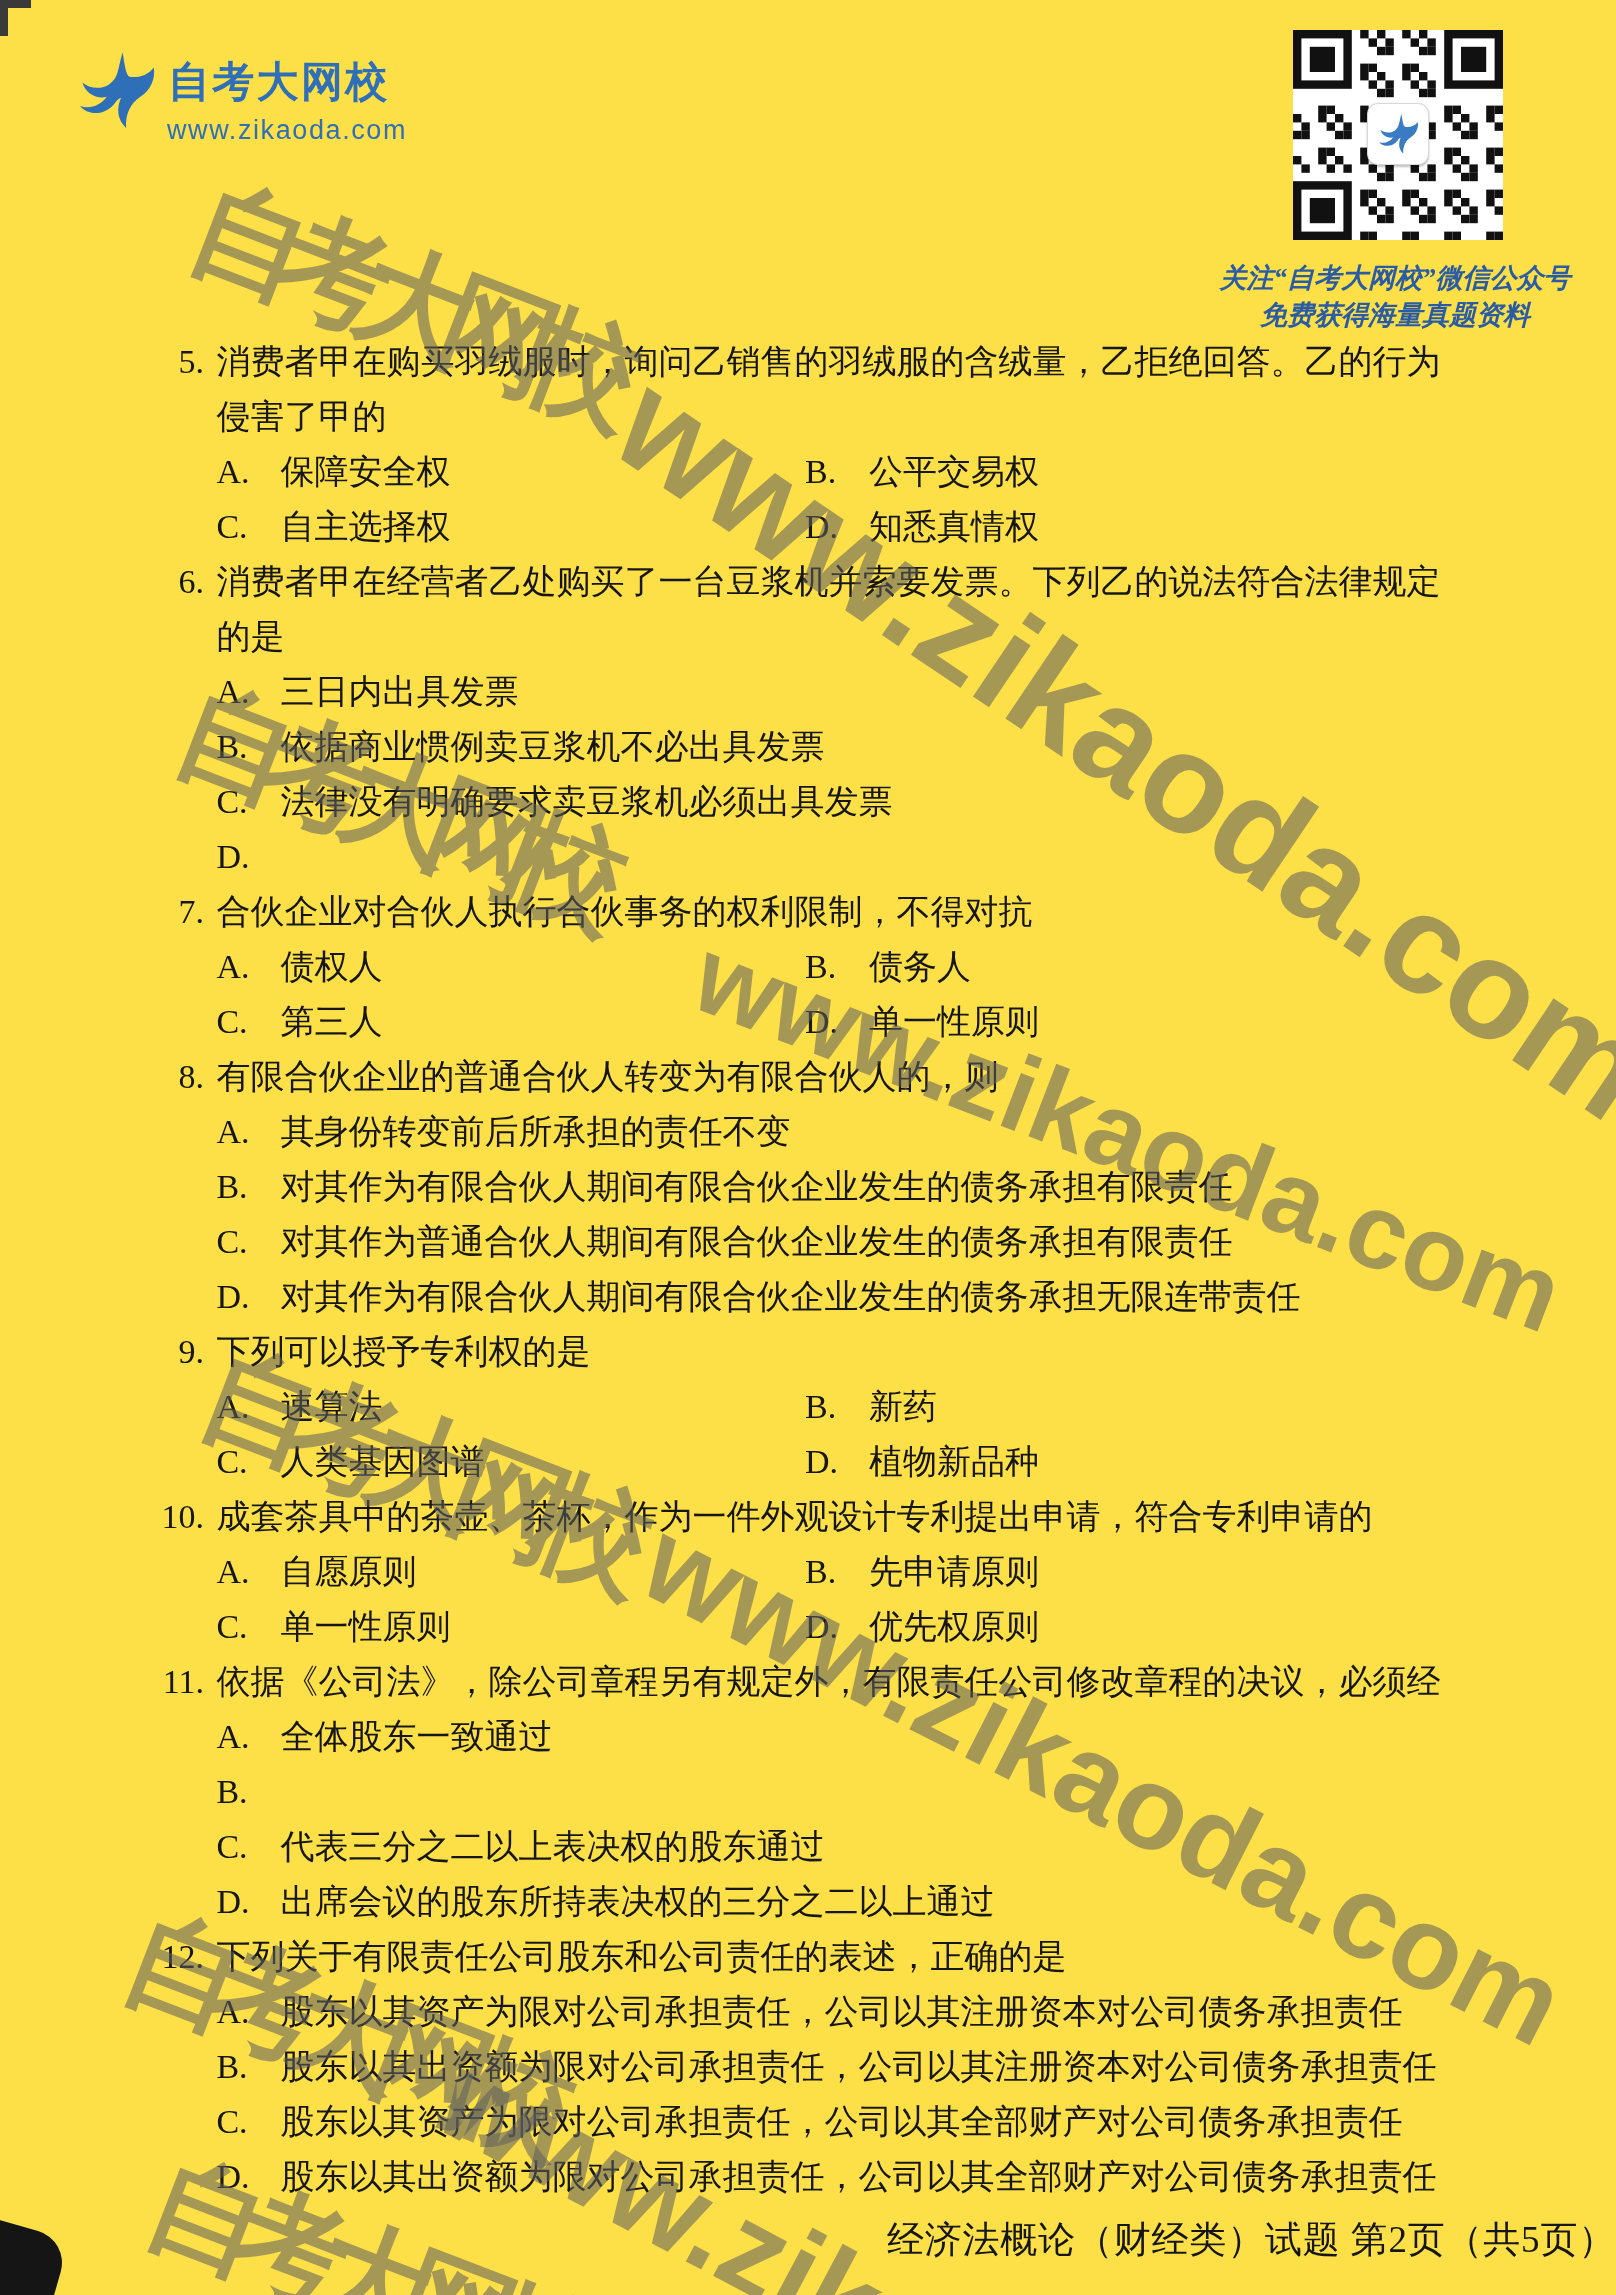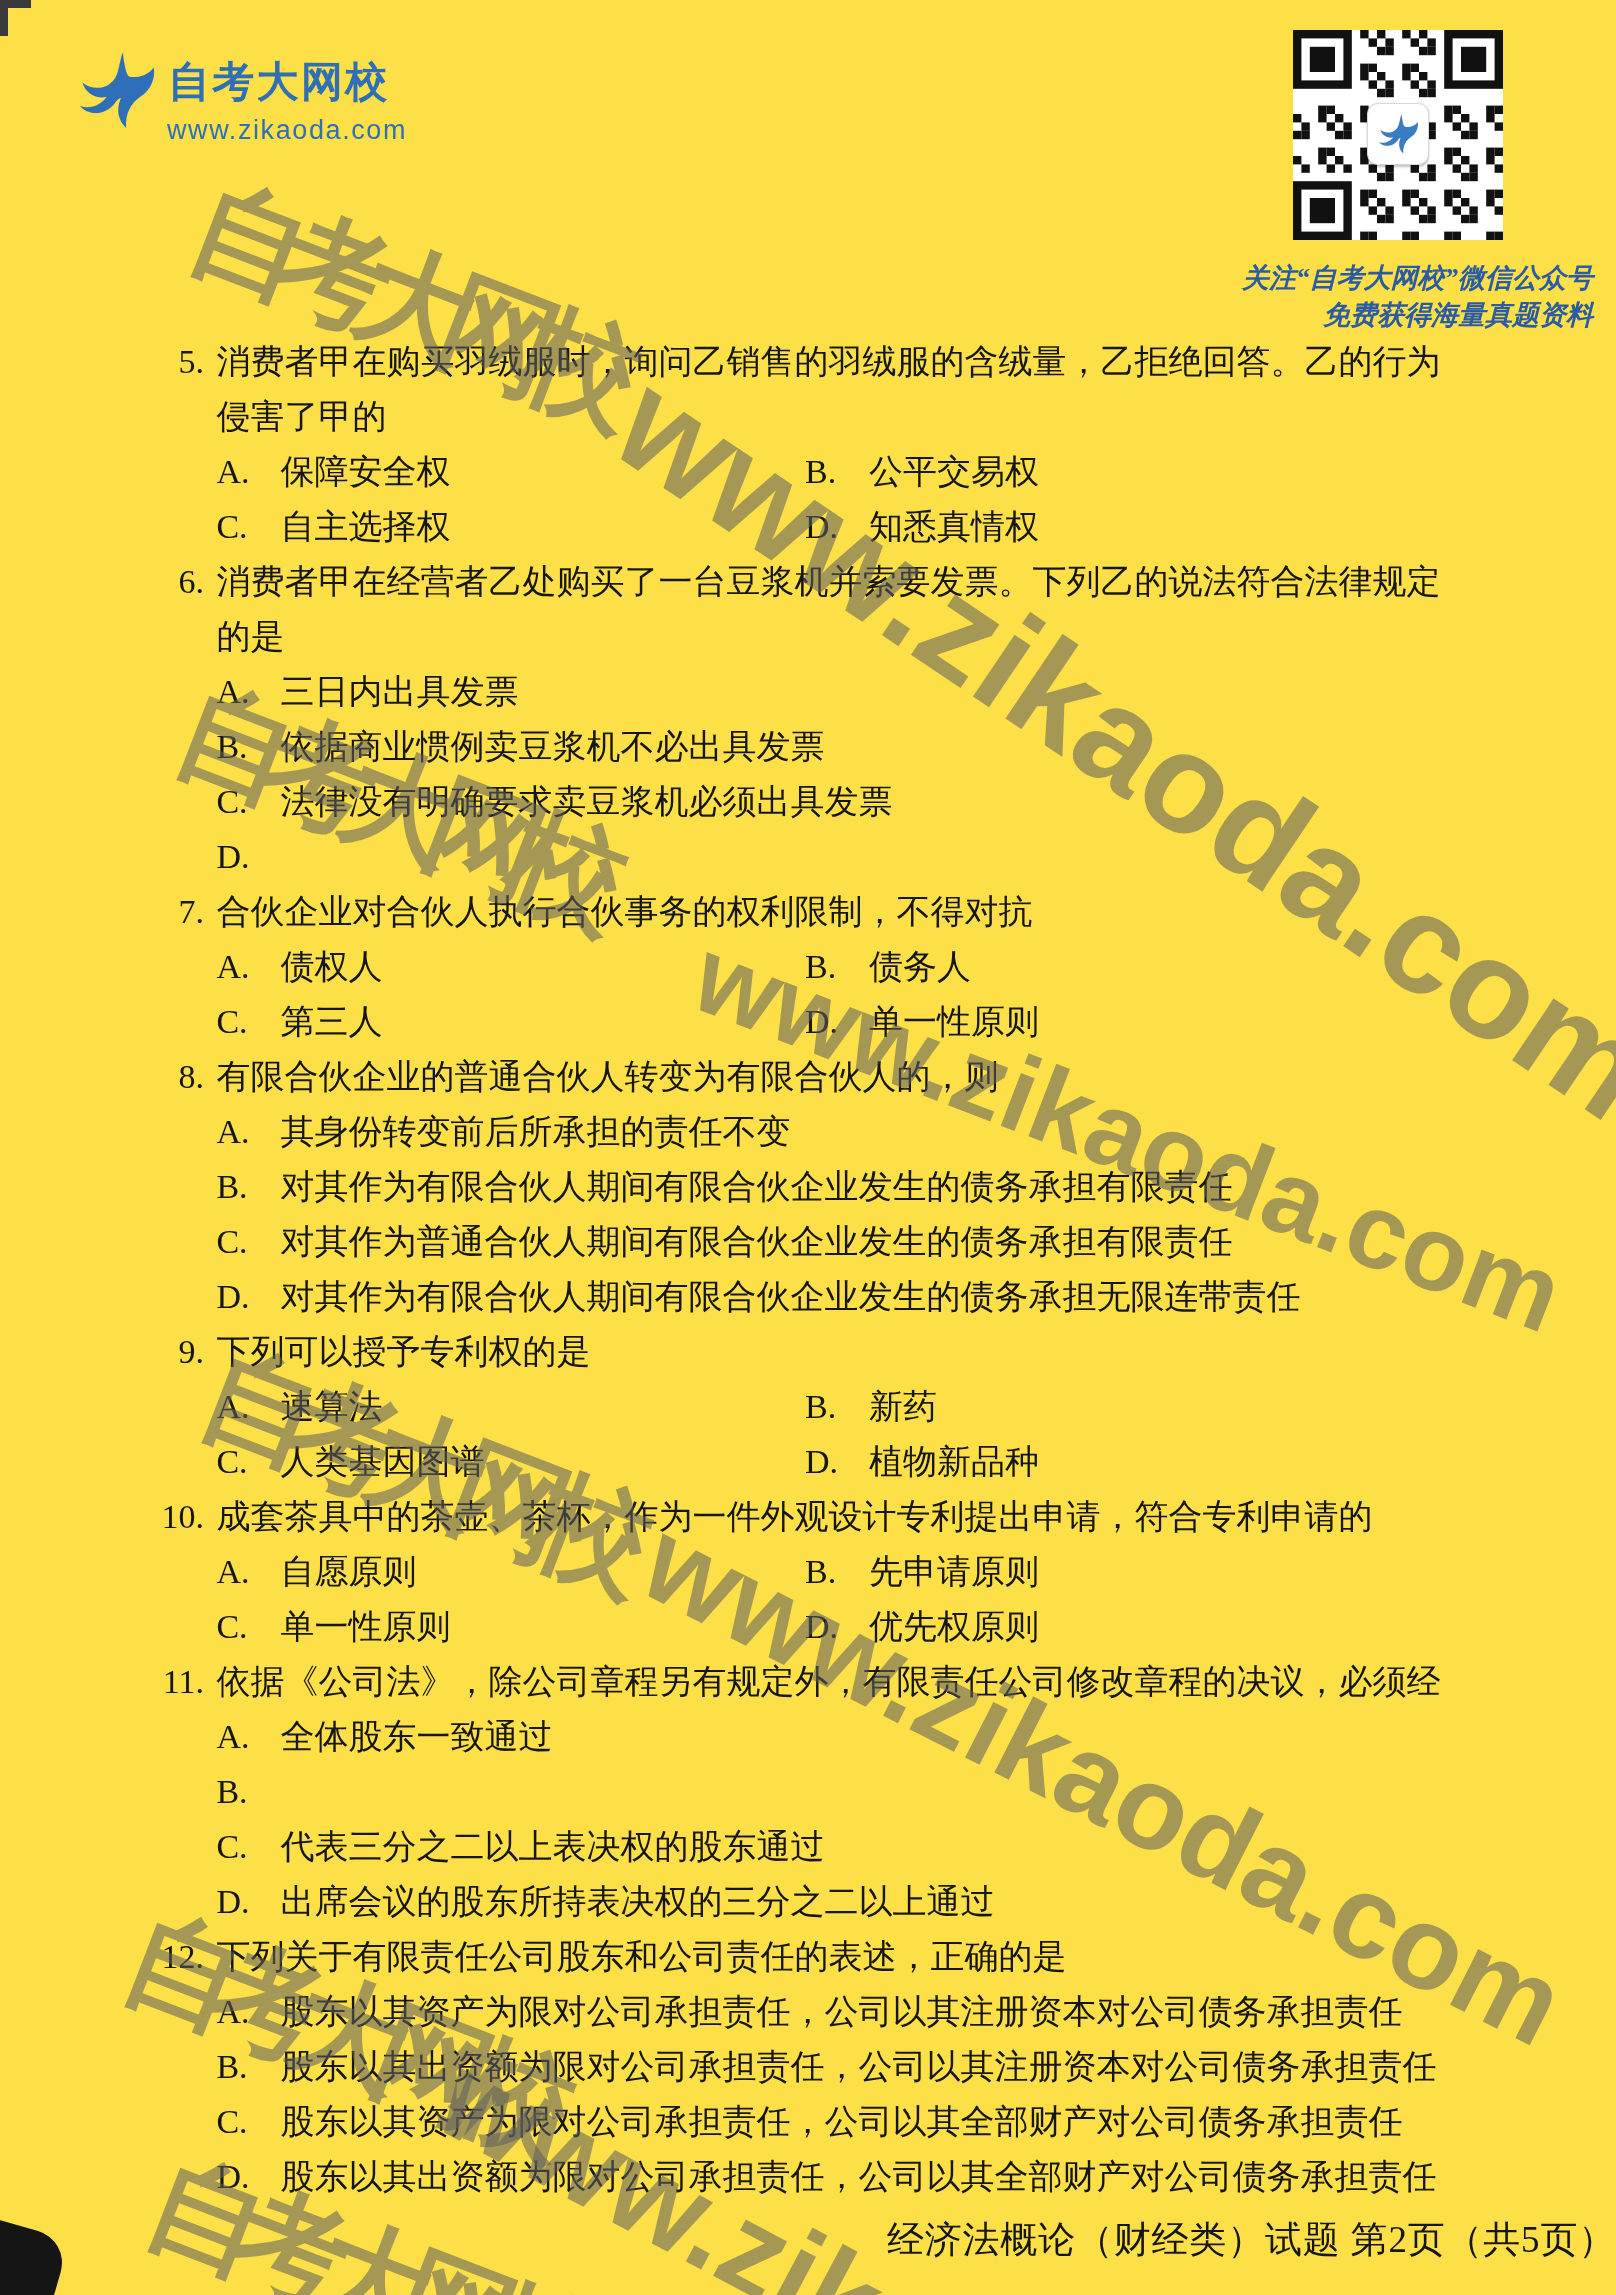--- a/index.html
+++ b/index.html
@@ -19,21 +19,21 @@
   }
   
   .qr{position:absolute;left:1293px;top:29.5px;width:210px;height:210px;}
   .qr-logo{
     position:absolute;left:1367px;top:103px;width:62px;height:62px;background:#fff;
     border:1.6px solid #d8d8d8;border-radius:11px;box-sizing:border-box;
     display:flex;align-items:center;justify-content:center;box-shadow:0 1.6px 2.3px rgba(0,0,0,.25);
   }
   .qr-logo svg{width:44px;height:42px;}
   .qr-caption{
-    position:absolute;left:1197px;top:260px;width:396px;text-align:right;
+    position:absolute;left:1197px;top:260px;width:396px;text-align:center;
     color:#2b5ca3;font-style:italic;font-weight:600;font-size:27px;line-height:37px;white-space:nowrap;
   }
   
   .questions{position:absolute;left:0;top:334px;width:100%;}
   .row{position:relative;height:55px;display:flex;align-items:center;font-size:34px;padding-left:148px;white-space:nowrap;}
   .qnum{flex:0 0 56px;text-align:right;margin-right:12.4px;}
   .stem{white-space:nowrap;}
   .opt{display:flex;align-items:center;}
   .opt-right{position:absolute;left:805px;top:0;height:55px;}
   .olabel{display:inline-block;width:64px;}

